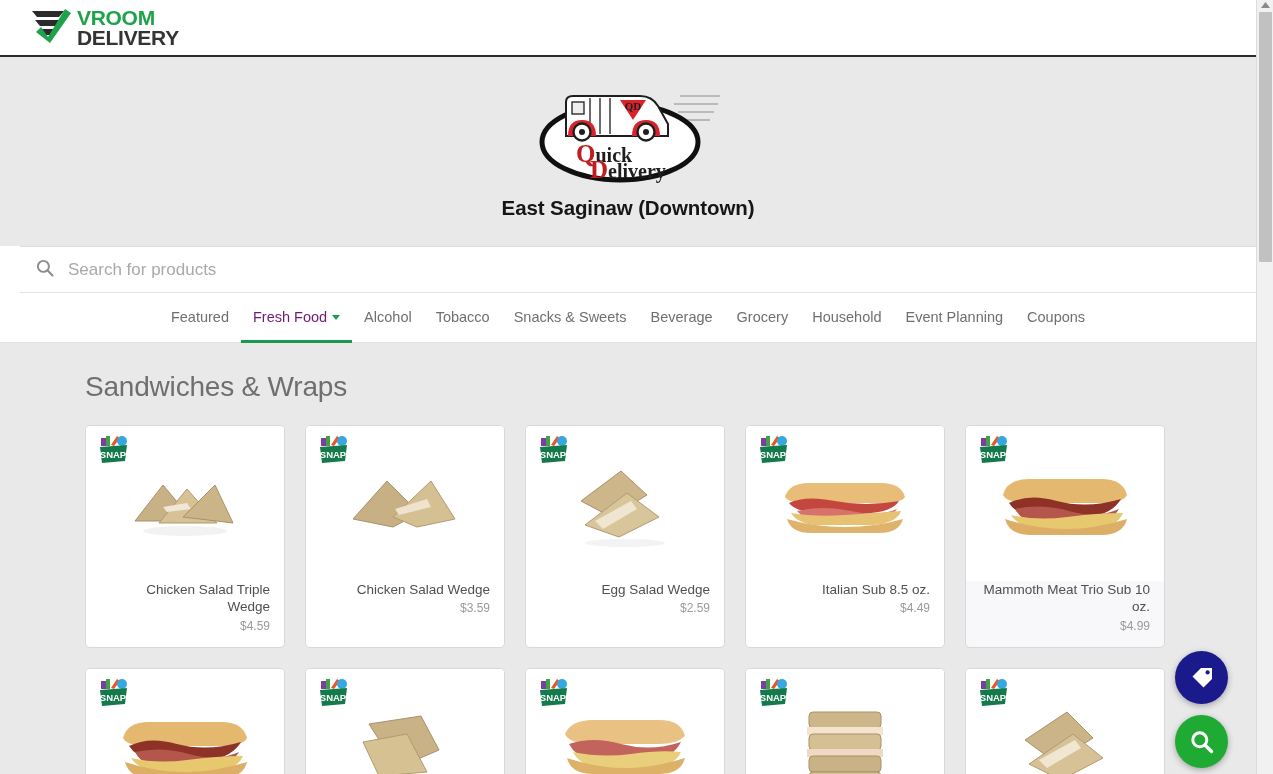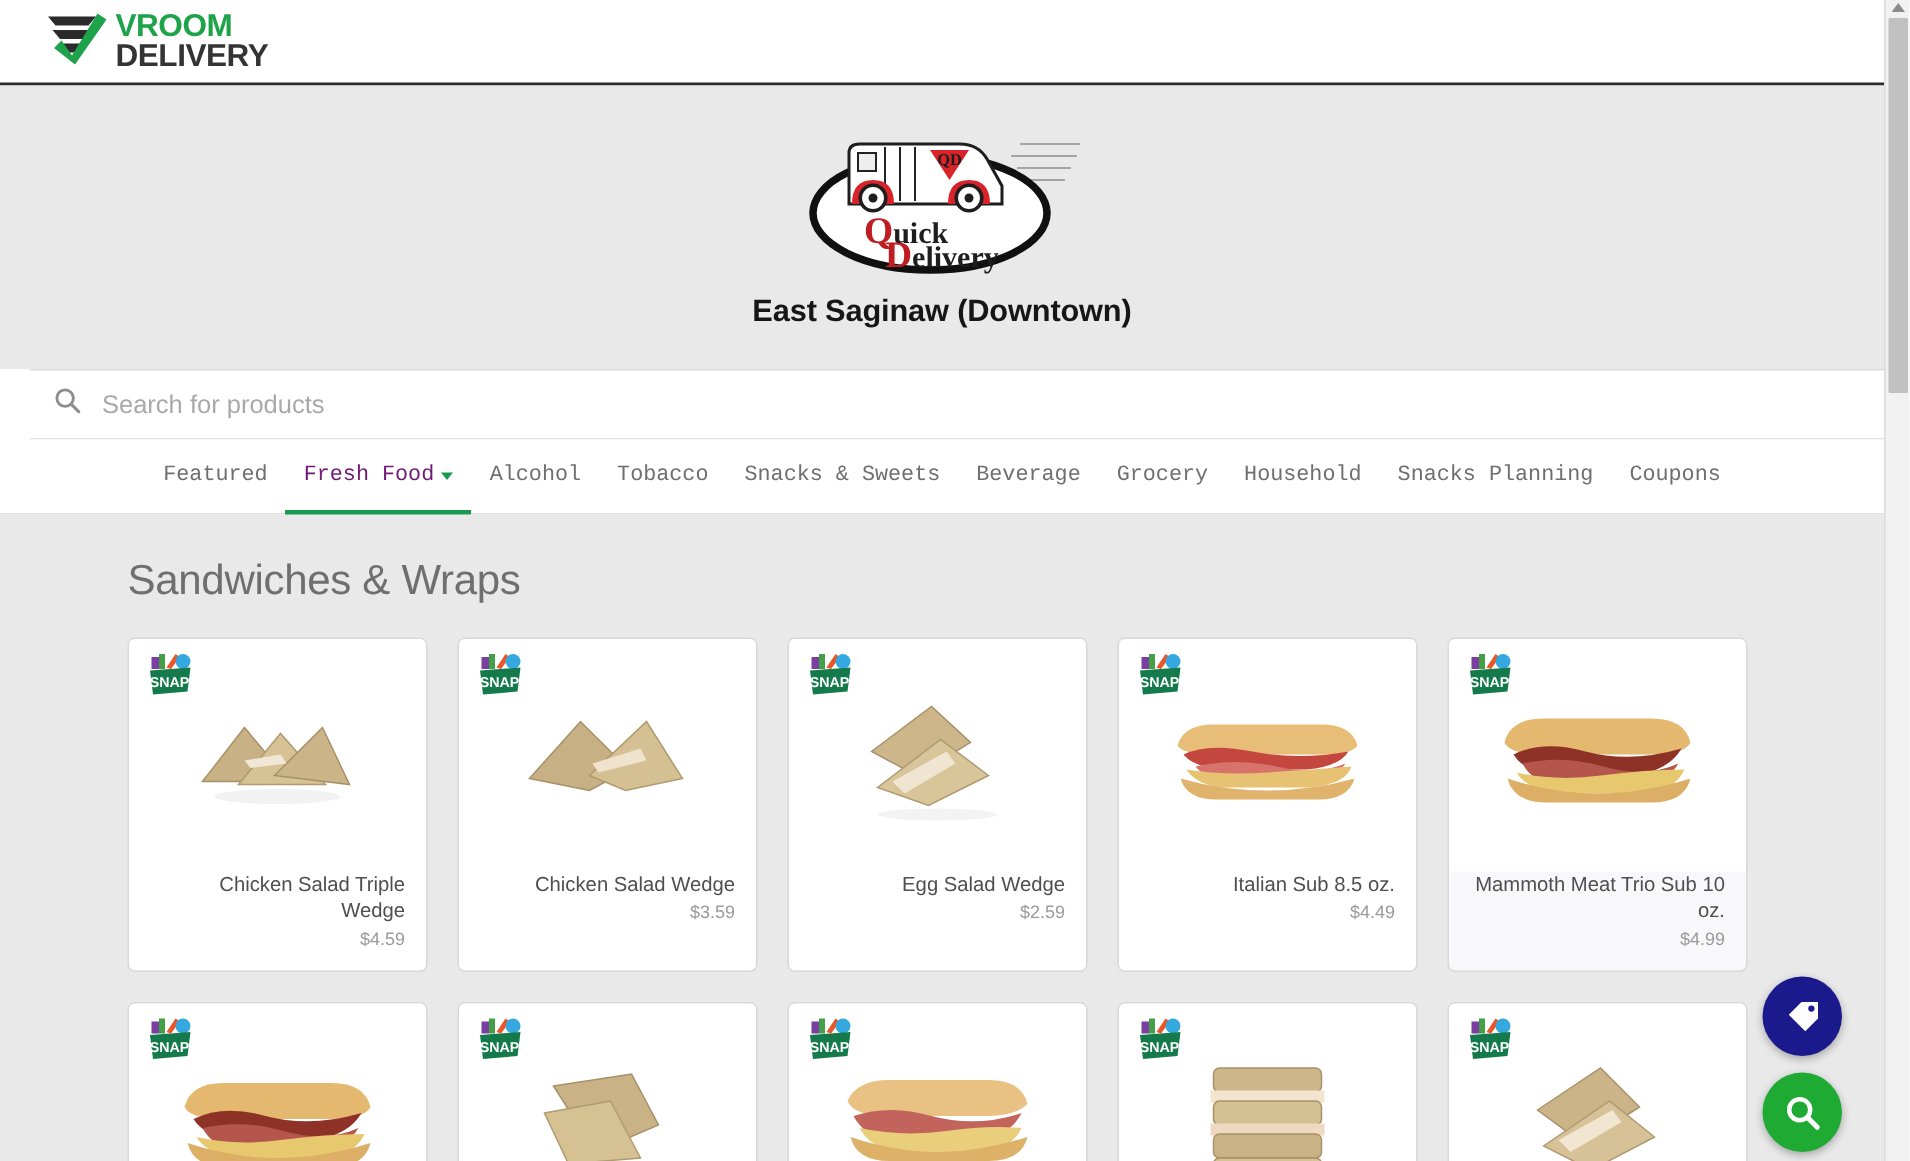--- a/index.html
+++ b/index.html
@@ -125,21 +125,20 @@
     display: flex;
     align-items: center;
     padding: 16px 12px;
     font-size: 14.5px;
     color: #6f6f6f;
     text-decoration: none;
     white-space: nowrap;
     border-bottom: 3px solid transparent;
     position: relative;
     top: 1px;
-    font-family: Liberation Mono, monospace;
   }
   .cat-item.active {
     color: #701a75;
     border-bottom: 3px solid #1a9950;
   }
   .caret {
     display: inline-block;
     margin-left: 5px;
     width: 0; height: 0;
     border-left: 4px solid transparent;
@@ -329,21 +328,21 @@
         <a class="cat-item active" href="#">
           <span>Fresh Food</span>
           <span class="caret"></span>
         </a>
         <a class="cat-item" href="#">Alcohol</a>
         <a class="cat-item" href="#">Tobacco</a>
         <a class="cat-item" href="#">Snacks &amp; Sweets</a>
         <a class="cat-item" href="#">Beverage</a>
         <a class="cat-item" href="#">Grocery</a>
         <a class="cat-item" href="#">Household</a>
-        <a class="cat-item" href="#">Snacks Planning</a>
+        <a class="cat-item" href="#">Event Planning</a>
         <a class="cat-item" href="#">Coupons</a>
       </div>
     </nav>
 
     <div class="content">
       <h1 class="section-title">Sandwiches &amp; Wraps</h1>
 
       <div class="grid">
 
         <div class="card">

